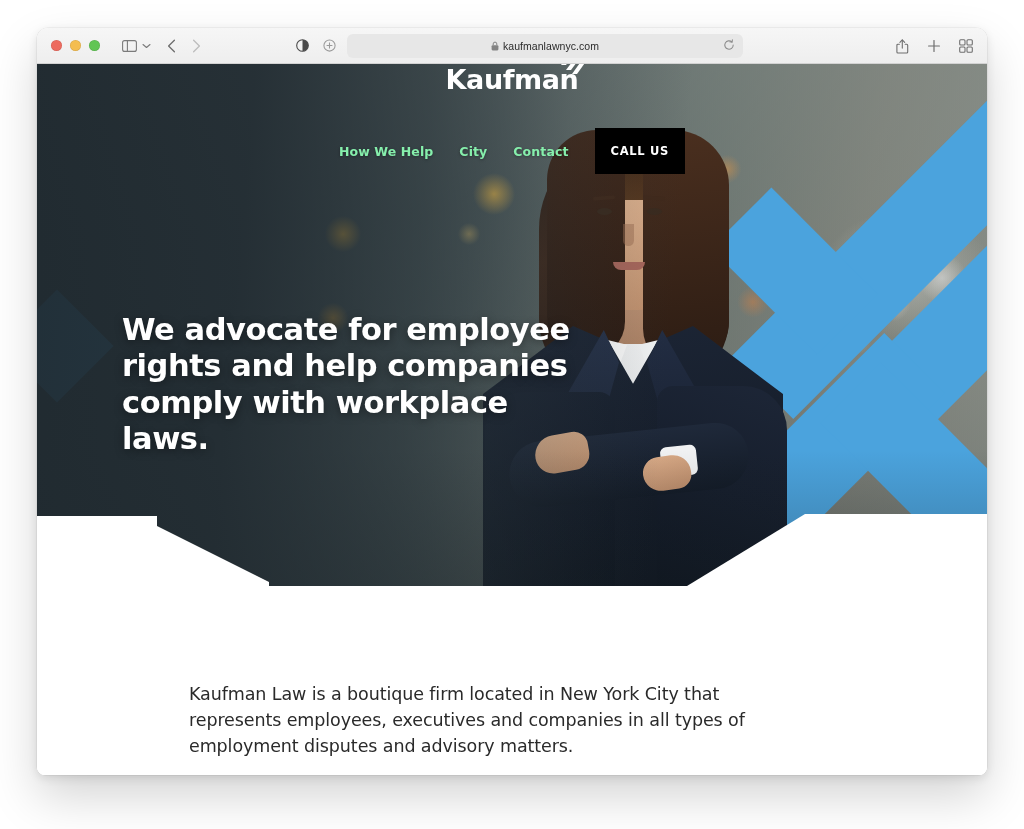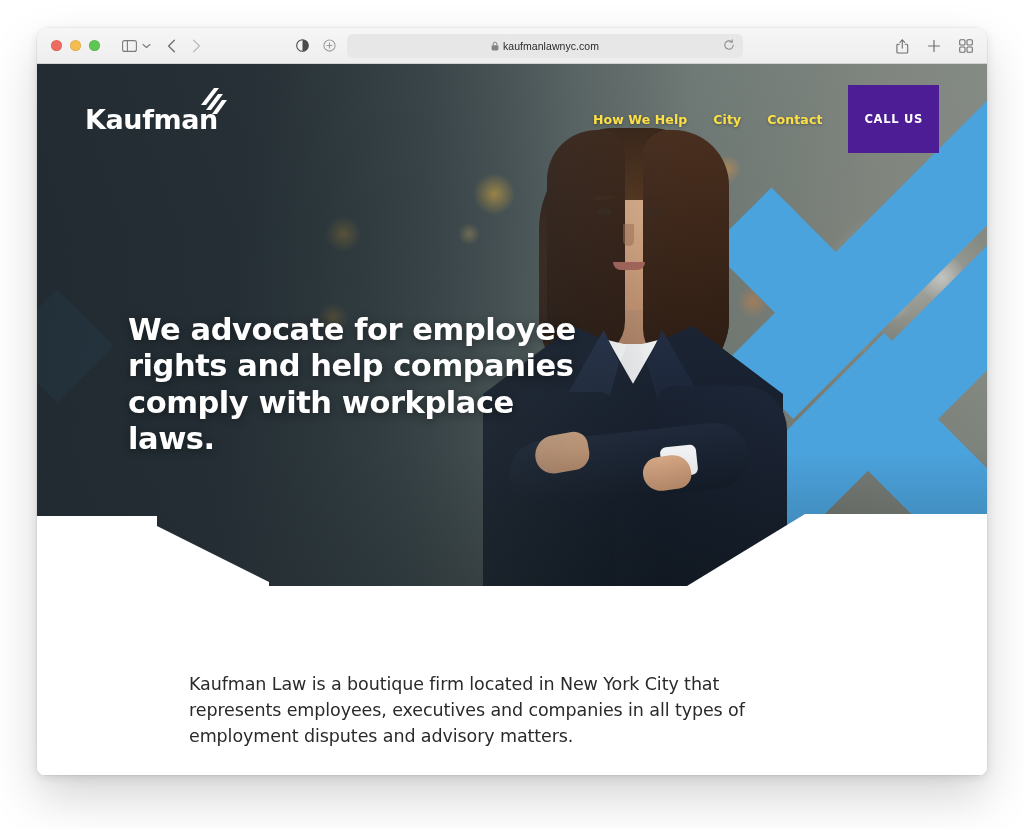--- a/index.html
+++ b/index.html
@@ -236,44 +236,45 @@
     position:absolute; right:0; bottom:0; width:300px; height:72px;
     background:#ffffff;
     clip-path:polygon(100% 0, 100% 100%, 0 100%, 118px 0);
   }
 
   
   #site-header{
     position:absolute; left:0; top:0; width:950px; height:110px; z-index:6;
     display:flex; align-items:center; justify-content:space-between;
     padding:0 48px 0 48px;
+    flex-direction:column;
   }
   #logo{ position:relative; display:flex; align-items:flex-end; }
   #logo-word{
     color:#ffffff; font-size:27px; font-weight:700; letter-spacing:-.4px;
     font-family:"DejaVu Sans", sans-serif;
   }
   #logo-mark{
     position:absolute; right:-10px; top:-16px; width:34px; height:26px;
   }
   #main-nav{ display:flex; align-items:center; gap:26px; }
   .nav-link{
-    color:#fde047; font-size:12.5px; font-weight:700; letter-spacing:.1px;
+    color:#86efac; font-size:12.5px; font-weight:700; letter-spacing:.1px;
     text-decoration:none; cursor:pointer; text-shadow:0 1px 3px rgba(0,0,0,.35);
     font-family:"DejaVu Sans", sans-serif;
   }
   #nav-cta{
-    background:#4c1d95; color:#ffffff;
+    background:#000000; color:#ffffff;
     font-size:11.5px; font-weight:700; letter-spacing:.7px;
-    padding:27px 16px; border:none; cursor:pointer;
-    font-family:"DejaVu Sans", sans-serif;
-  }
-
-  
-  #hero-copy{ position:absolute; left:91px; top:248px; z-index:6; width:470px; }
+    padding:16px 16px; border:none; cursor:pointer;
+    font-family:"DejaVu Sans", sans-serif;
+  }
+
+  
+  #hero-copy{ position:absolute; left:85px; top:248px; z-index:6; width:470px; }
   #hero-headline{
     color:#ffffff; font-size:30.5px; line-height:1.19; font-weight:700;
     letter-spacing:-.45px; text-shadow:0 2px 10px rgba(0,0,0,.40);
     font-family:"DejaVu Sans", sans-serif;
   }
   #hero-cta{
     margin-top:30px; display:inline-block;
     background:#4ba3dd; color:#ffffff;
     font-size:11.5px; font-weight:700; letter-spacing:1.1px;
     padding:15px 28px; border:none; cursor:pointer;
@@ -283,21 +284,21 @@
   
   #who-section{
     position:absolute; left:0; top:522px; width:950px; height:189px;
     background:#ffffff; padding:84px 0 0 152px;
   }
   #who-eyebrow{
     color:#2c2c2c; font-size:10px; font-weight:700; letter-spacing:1.3px;
     font-family:"DejaVu Sans", sans-serif;
   }
   #who-body{
-    margin-top:2px; width:600px;
+    margin-top:12px; width:600px;
     color:#2a2a2a; font-size:17.5px; line-height:1.48; font-weight:400;
     letter-spacing:-.1px;
     font-family:"DejaVu Sans", sans-serif;
   }
 </style>
 </head>
 <body>
 
 <div id="browser-window">
 

